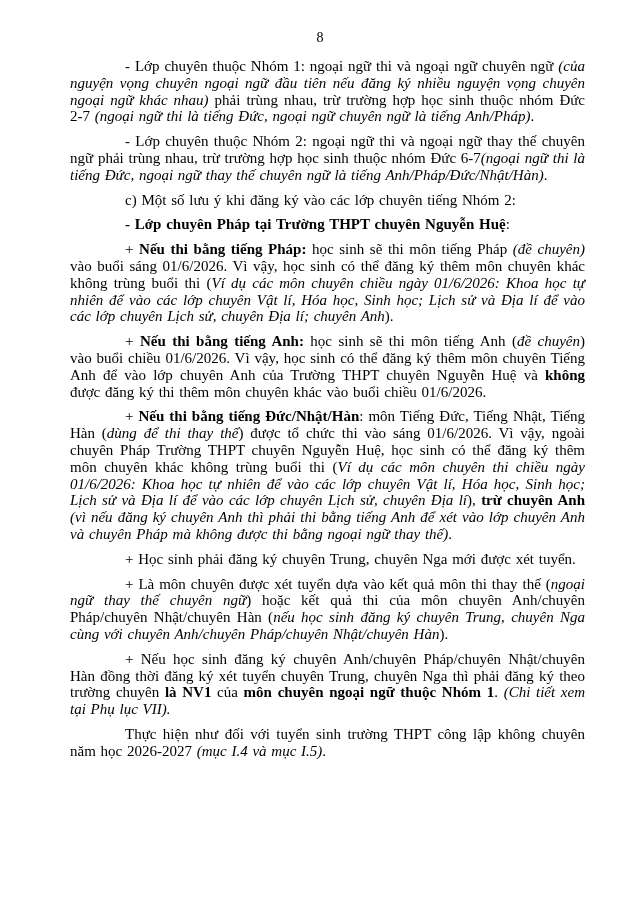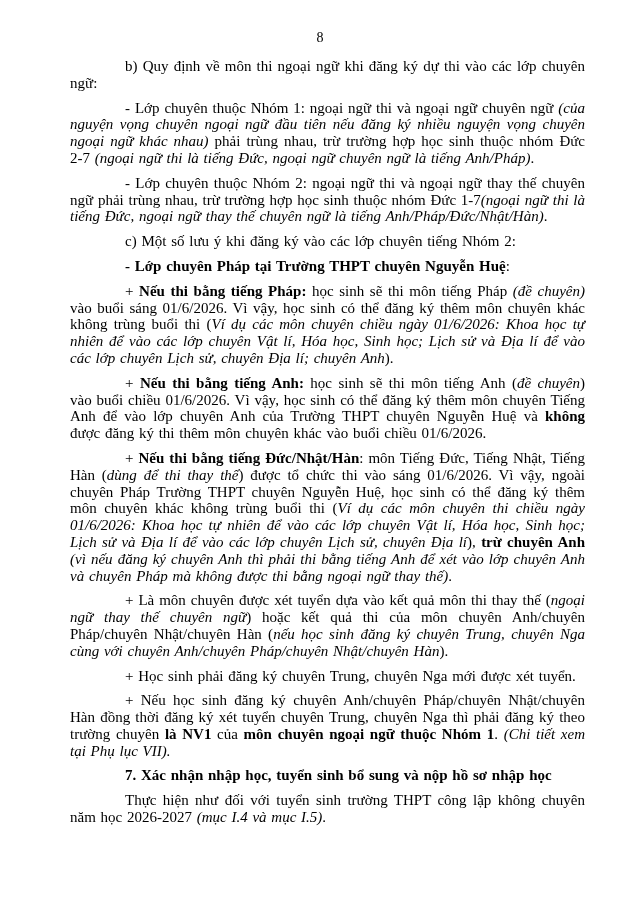--- a/index.html
+++ b/index.html
@@ -36,27 +36,25 @@
   .doc-body p.para:last-child { margin-bottom: 12px; }
   .b  { font-weight: bold; font-family: Liberation Serif, serif; }
   .i  { font-style: italic; }
 </style>
 </head>
 <body>
 
 <div class="page">
   <div class="page-number">8</div>
   <div class="doc-body" id="doc-body">
-      <p class="para"><span>b) Quy định về môn thi ngoại ngữ khi đăng ký dự thi vào các lớp chuyên ngữ:</span></p>
       <p class="para"><span>- Lớp chuyên thuộc Nhóm 1: ngoại ngữ thi và ngoại ngữ chuyên ngữ </span><span class="i">(của nguyện vọng chuyên ngoại ngữ đầu tiên nếu đăng ký nhiều nguyện vọng chuyên ngoại ngữ khác nhau)</span><span> phải trùng nhau, trừ trường hợp học sinh thuộc nhóm Đức 2-7 </span><span class="i">(ngoại ngữ thi là tiếng Đức, ngoại ngữ chuyên ngữ là tiếng Anh/Pháp)</span><span>.</span></p>
-      <p class="para"><span>- Lớp chuyên thuộc Nhóm 2: ngoại ngữ thi và ngoại ngữ thay thế chuyên ngữ phải trùng nhau, trừ trường hợp học sinh thuộc nhóm Đức 1-7</span><span class="i">(ngoại ngữ thi là tiếng Đức, ngoại ngữ thay thế chuyên ngữ là tiếng Anh/Pháp/Đức/Nhật/Hàn)</span><span>.</span></p>
+      <p class="para"><span>- Lớp chuyên thuộc Nhóm 2: ngoại ngữ thi và ngoại ngữ thay thế chuyên ngữ phải trùng nhau, trừ trường hợp học sinh thuộc nhóm Đức 6-7</span><span class="i">(ngoại ngữ thi là tiếng Đức, ngoại ngữ thay thế chuyên ngữ là tiếng Anh/Pháp/Đức/Nhật/Hàn)</span><span>.</span></p>
       <p class="para"><span>c) Một số lưu ý khi đăng ký vào các lớp chuyên tiếng Nhóm 2:</span></p>
       <p class="para"><span class="b">- Lớp chuyên Pháp tại Trường THPT chuyên Nguyễn Huệ</span><span>:</span></p>
       <p class="para"><span>+ </span><span class="b">Nếu thi bằng tiếng Pháp:</span><span> học sinh sẽ thi môn tiếng Pháp </span><span class="i">(đề chuyên)</span><span> vào buổi sáng 01/6/2026. Vì vậy, học sinh có thể đăng ký thêm môn chuyên khác không trùng buổi thi (</span><span class="i">Ví dụ các môn chuyên chiều ngày 01/6/2026: Khoa học tự nhiên để vào các lớp chuyên Vật lí, Hóa học, Sinh học; Lịch sử và Địa lí để vào các lớp chuyên Lịch sử, chuyên Địa lí; chuyên Anh</span><span>).</span></p>
       <p class="para"><span>+ </span><span class="b">Nếu thi bằng tiếng Anh:</span><span> học sinh sẽ thi môn tiếng Anh (</span><span class="i">đề chuyên</span><span>) vào buổi chiều 01/6/2026. Vì vậy, học sinh có thể đăng ký thêm môn chuyên Tiếng Anh để vào lớp chuyên Anh của Trường THPT chuyên Nguyễn Huệ và </span><span class="b">không</span><span> được đăng ký thi thêm môn chuyên khác vào buổi chiều 01/6/2026.</span></p>
       <p class="para"><span>+ </span><span class="b">Nếu thi bằng tiếng Đức/Nhật/Hàn</span><span>: môn Tiếng Đức, Tiếng Nhật, Tiếng Hàn (</span><span class="i">dùng để thi thay thế</span><span>) được tổ chức thi vào sáng 01/6/2026. Vì vậy, ngoài chuyên Pháp Trường THPT chuyên Nguyễn Huệ, học sinh có thể đăng ký thêm môn chuyên khác không trùng buổi thi (</span><span class="i">Ví dụ các môn chuyên thi chiều ngày 01/6/2026: Khoa học tự nhiên để vào các lớp chuyên Vật lí, Hóa học, Sinh học; Lịch sử và Địa lí để vào các lớp chuyên Lịch sử, chuyên Địa lí</span><span>), </span><span class="b">trừ chuyên Anh</span><span> </span><span class="i">(vì nếu đăng ký chuyên Anh thì phải thi bằng tiếng Anh để xét vào lớp chuyên Anh và chuyên Pháp mà không được thi bằng ngoại ngữ thay thế)</span><span>.</span></p>
+      <p class="para"><span>+ Học sinh phải đăng ký chuyên Trung, chuyên Nga mới được xét tuyển.</span></p>
       <p class="para"><span>+ Là môn chuyên được xét tuyển dựa vào kết quả môn thi thay thế (</span><span class="i">ngoại ngữ thay thế chuyên ngữ</span><span>) hoặc kết quả thi của môn chuyên Anh/chuyên Pháp/chuyên Nhật/chuyên Hàn (</span><span class="i">nếu học sinh đăng ký chuyên Trung, chuyên Nga cùng với chuyên Anh/chuyên Pháp/chuyên Nhật/chuyên Hàn</span><span>).</span></p>
-      <p class="para"><span>+ Học sinh phải đăng ký chuyên Trung, chuyên Nga mới được xét tuyển.</span></p>
       <p class="para"><span>+ Nếu học sinh đăng ký chuyên Anh/chuyên Pháp/chuyên Nhật/chuyên Hàn đồng thời đăng ký xét tuyển chuyên Trung, chuyên Nga thì phải đăng ký theo trường chuyên </span><span class="b">là NV1</span><span> của </span><span class="b">môn chuyên ngoại ngữ thuộc Nhóm 1</span><span>. </span><span class="i">(Chi tiết xem tại Phụ lục VII).</span></p>
-      <p class="para"><span class="b">7. Xác nhận nhập học, tuyển sinh bổ sung và nộp hồ sơ nhập học</span></p>
       <p class="para"><span>Thực hiện như đối với tuyển sinh trường THPT công lập không chuyên năm học 2026-2027 </span><span class="i">(mục I.4 và mục I.5)</span><span>.</span></p>
     </div>
 </div>
 
 </body></html>

